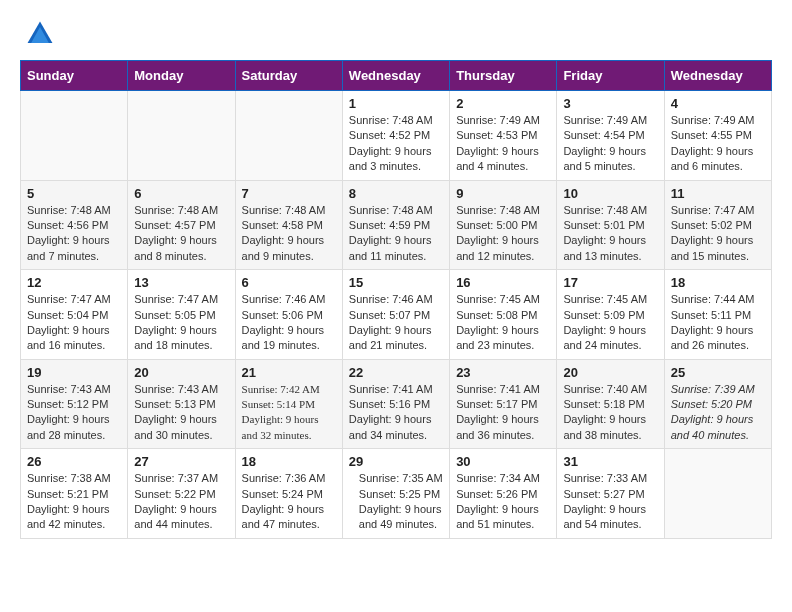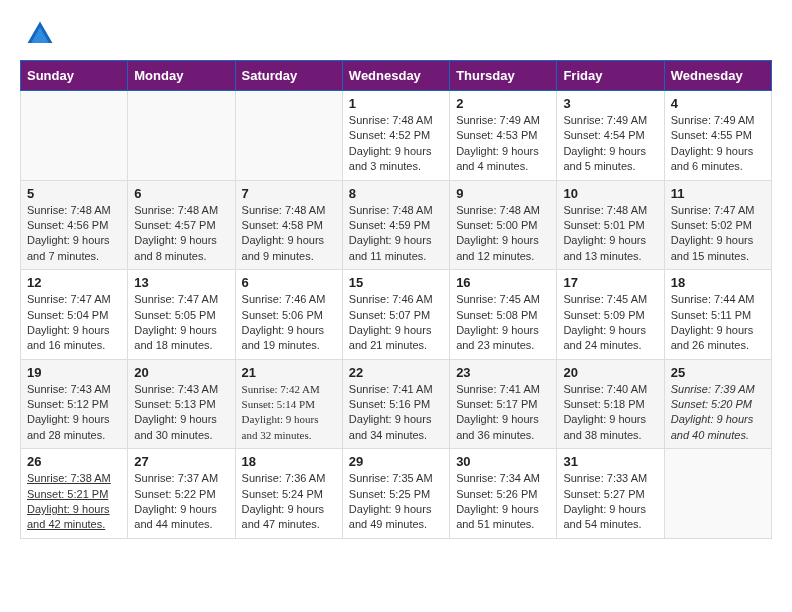--- a/index.html
+++ b/index.html
@@ -293,39 +293,39 @@
           <td class="day-cell">
             <span class="day-num">25</span>
             <div class="day-info" style="white-space: pre-line; font-style: italic;">Sunrise: 7:39 AM
 Sunset: 5:20 PM
 Daylight: 9 hours and 40 minutes.</div>
           </td>
         </tr>
         <tr>
           <td class="day-cell">
             <span class="day-num">26</span>
-            <div class="day-info" style="white-space: pre-line; text-decoration: underline;">Sunrise: 7:38 AM
+            <div class="day-info" style="white-space: pre-line;">Sunrise: 7:38 AM
 Sunset: 5:21 PM
 Daylight: 9 hours and 42 minutes.</div>
           </td>
           <td class="day-cell">
             <span class="day-num">27</span>
             <div class="day-info" style="white-space: pre-line;">Sunrise: 7:37 AM
 Sunset: 5:22 PM
 Daylight: 9 hours and 44 minutes.</div>
           </td>
           <td class="day-cell">
             <span class="day-num">18</span>
             <div class="day-info" style="white-space: pre-line;">Sunrise: 7:36 AM
 Sunset: 5:24 PM
 Daylight: 9 hours and 47 minutes.</div>
           </td>
           <td class="day-cell">
             <span class="day-num">29</span>
-            <div class="day-info" style="white-space: pre-line;">Sunrise: 7:35 AM
+            <div class="day-info" style="white-space: pre-line; margin-left: 10px;">Sunrise: 7:35 AM
 Sunset: 5:25 PM
 Daylight: 9 hours and 49 minutes.</div>
           </td>
           <td class="day-cell">
             <span class="day-num">30</span>
             <div class="day-info" style="white-space: pre-line;">Sunrise: 7:34 AM
 Sunset: 5:26 PM
 Daylight: 9 hours and 51 minutes.</div>
           </td>
           <td class="day-cell">

